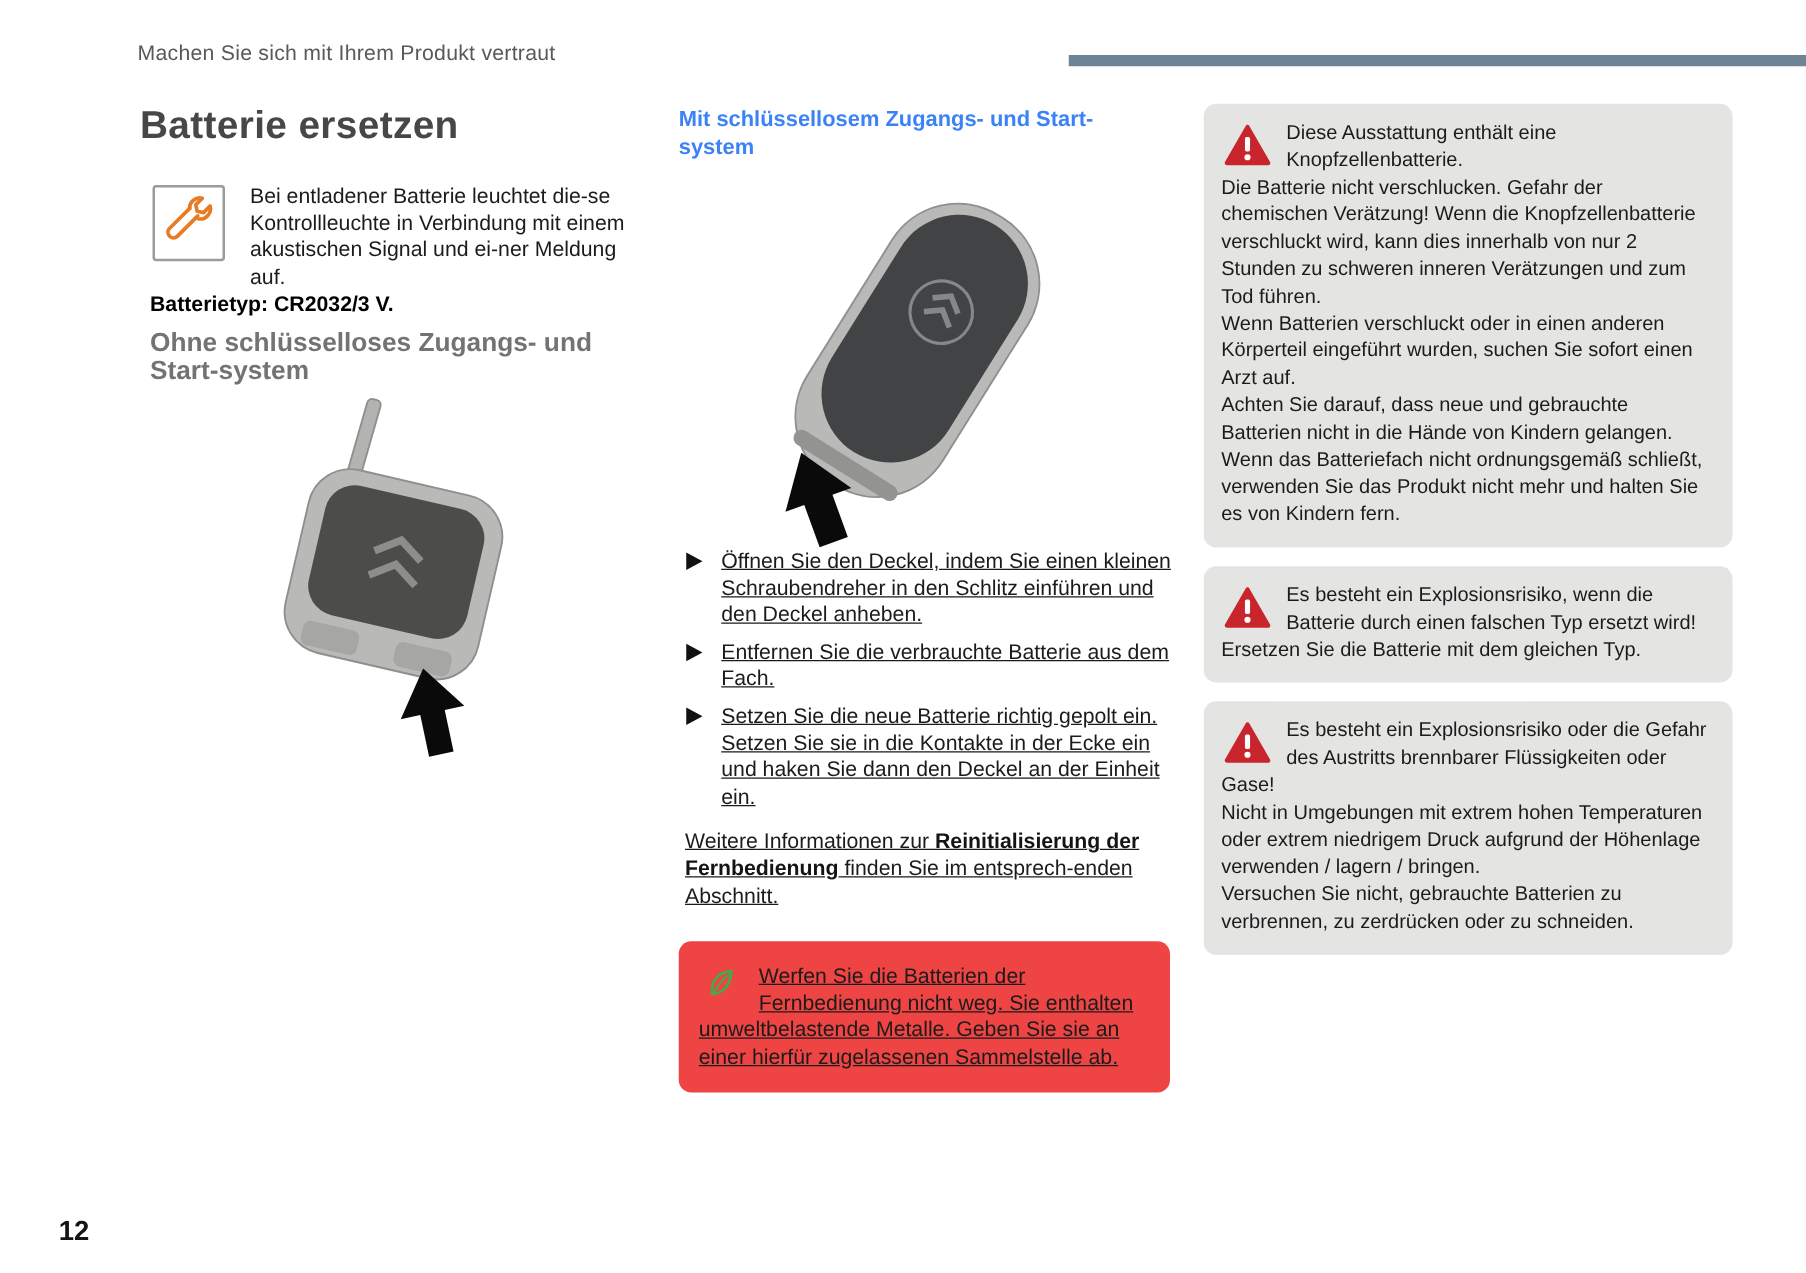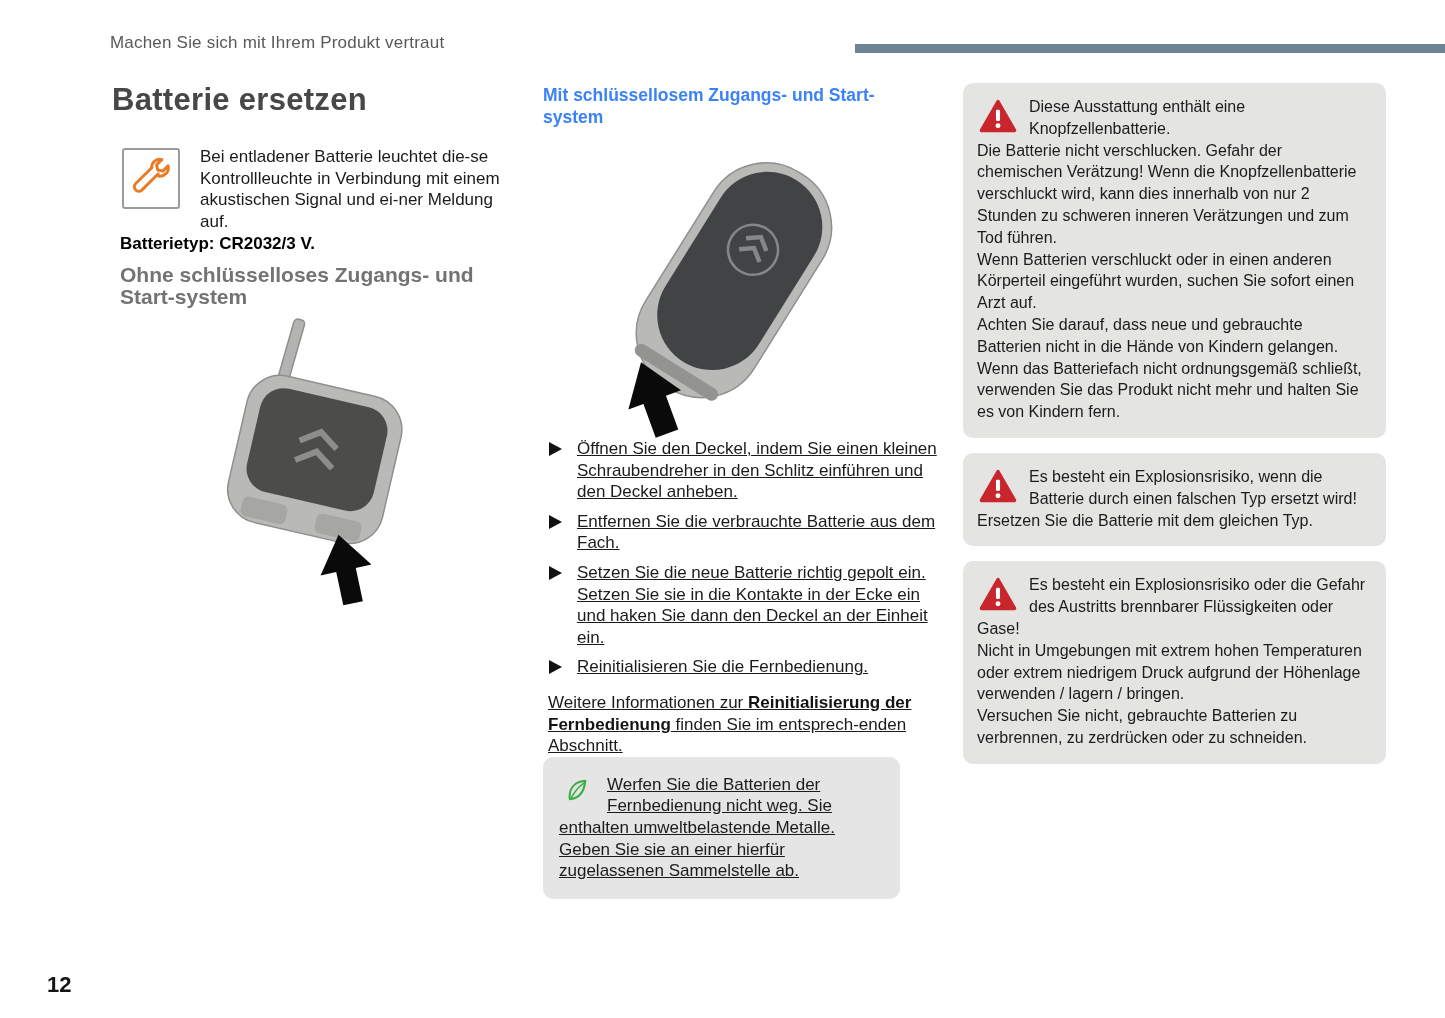--- a/index.html
+++ b/index.html
@@ -60,22 +60,22 @@
   .tri {
     position:absolute; left:1px; top:4px; width:0; height:0;
     border-left:13px solid #111; border-top:7px solid transparent;
     border-bottom:7px solid transparent;
   }
   .more-info {
     margin-top:14px; font-size:17px; line-height:21.6px; color:#1b1b1b;
   }
   .more-info strong { color:#141414; }
   .eco-box {
-    margin-left:-5px; width:357px;
-    background:#e5e5e5; border-radius:10px;
+    margin-top:26px; margin-left:-5px; width:393px;
+    background:#ef4444; border-radius:10px;
     padding:17px 15px 17px 16px;
     font-size:17px; line-height:21.6px; color:#1b1b1b;
   }
   .eco-leaf { float:left; width:28px; height:28px; margin:2px 16px 4px 4px; }
 
   
   .right-col { position:absolute; left:963px; top:83px; width:423px; }
   .warn-box {
     background:#e4e4e2; border-radius:10px;
     padding:13px 17px 15px 14px; margin-bottom:15px;
@@ -152,24 +152,20 @@
       <span>Öffnen Sie den Deckel, indem Sie einen kleinen Schraubendreher in den Schlitz einführen und den Deckel anheben.</span>
     </div>
     <div class="step">
       <span class="tri"></span>
       <span>Entfernen Sie die verbrauchte Batterie aus dem Fach.</span>
     </div>
     <div class="step">
       <span class="tri"></span>
       <span>Setzen Sie die neue Batterie richtig gepolt ein. Setzen Sie sie in die Kontakte in der Ecke ein und haken Sie dann den Deckel an der Einheit ein.</span>
     </div>
-    <div class="step">
-      <span class="tri"></span>
-      <span>Reinitialisieren Sie die Fernbedienung.</span>
-    </div>
 
     <p class="more-info"><span>Weitere Informationen zur </span><strong>Reinitialisierung der Fernbedienung</strong><span> finden Sie im entsprech-enden Abschnitt.</span></p>
 
     <div class="eco-box">
       <span class="eco-leaf">
         <svg viewBox="0 0 34 34" width="28" height="28">
           <path d="M27 6 C15 7 8 14 8 25 c0 1 .1 2 .3 3 C19 28 26 19 27 6 Z" fill="none" stroke="#3fae49" stroke-width="2.6" stroke-linejoin="round"></path>
           <path d="M10 27 C14 19 19 13 25 9" fill="none" stroke="#3fae49" stroke-width="2" stroke-linecap="round"></path>
         </svg>
       </span>

